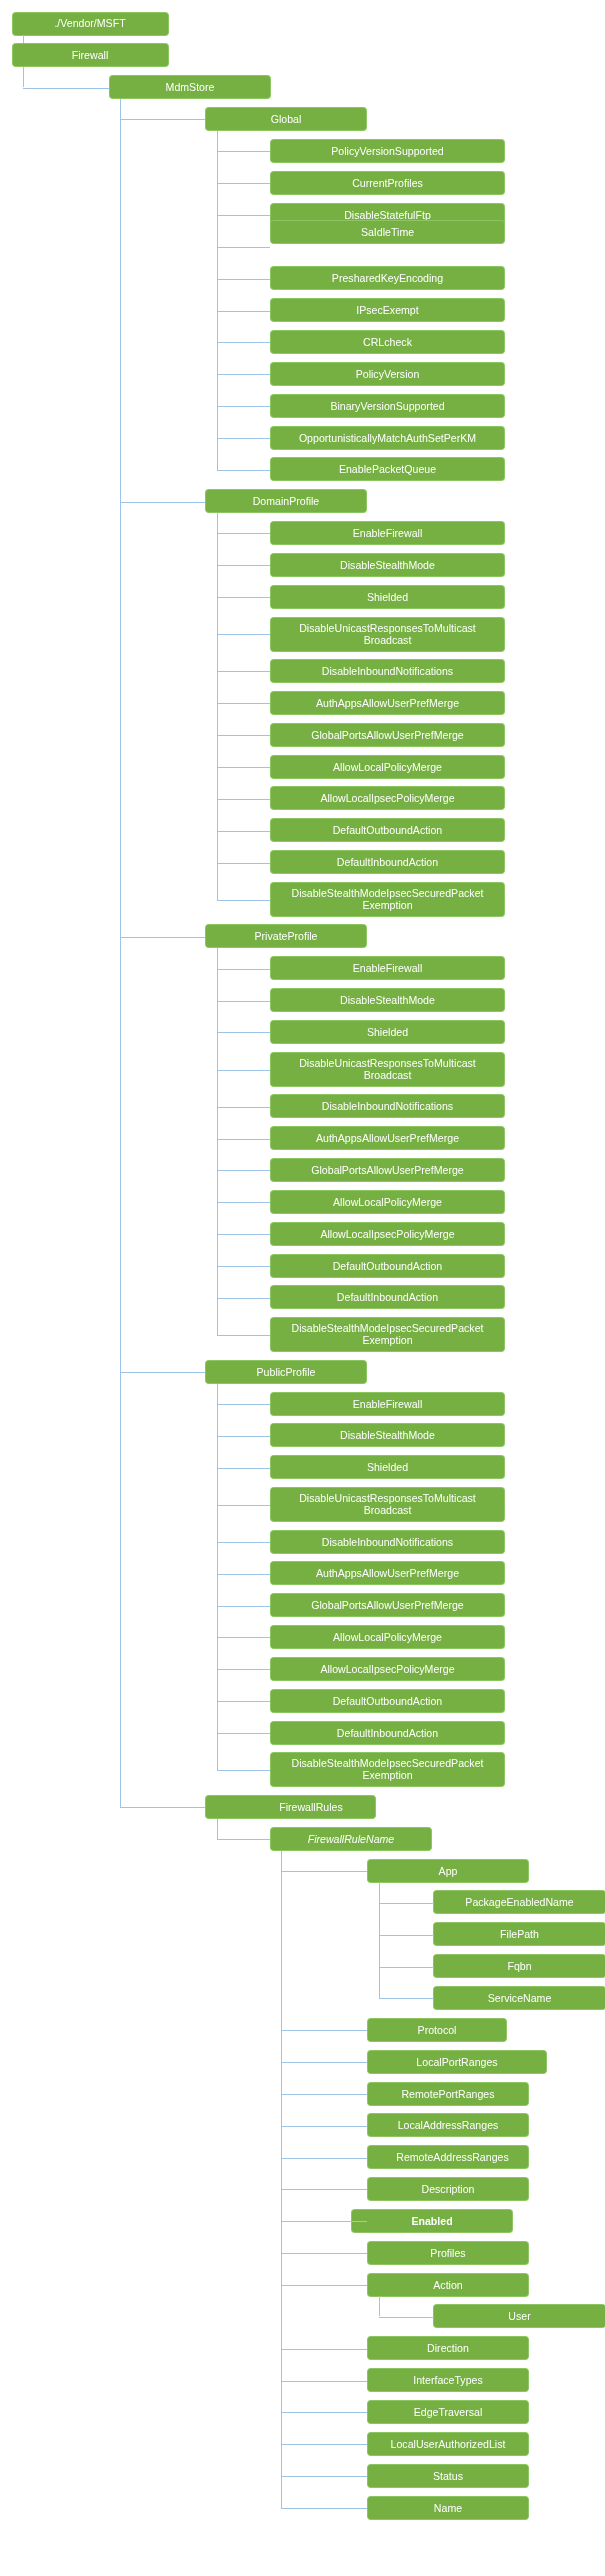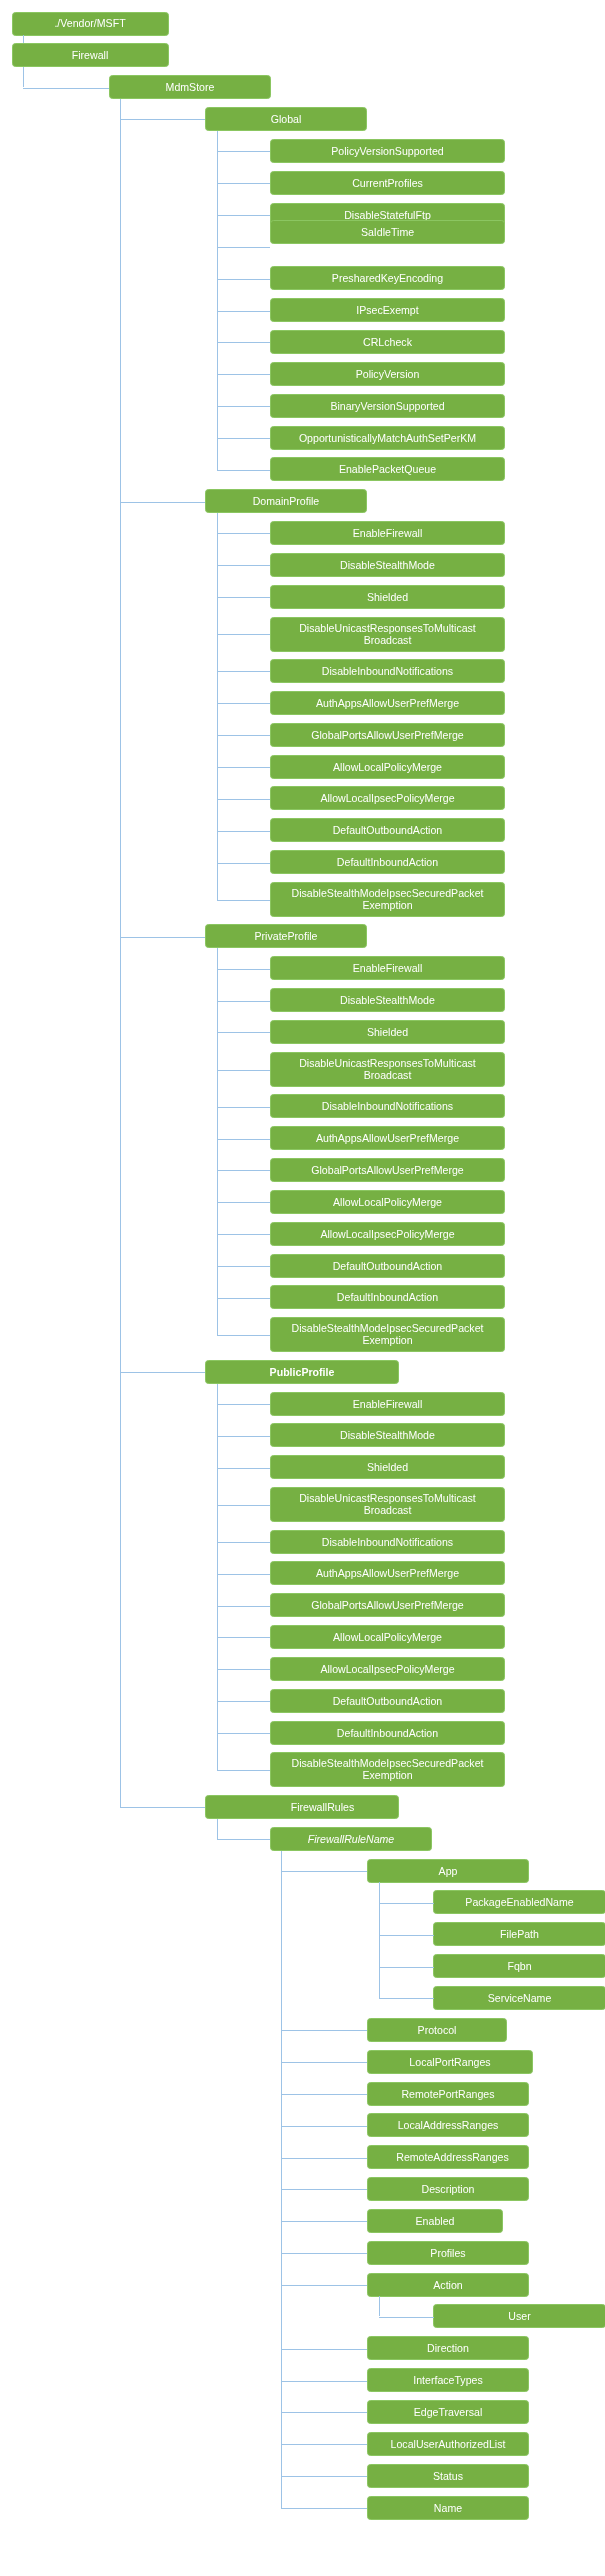--- a/index.html
+++ b/index.html
@@ -122,21 +122,21 @@
     <div class="node" style="left: 270px; top: 1222px; width: 235px;">Allow​Local​Ipsec​Policy​Merge</div>
     <div class="conn-h" style="left: 217px; top: 1234px; width: 53px;"></div>
     <div class="node" style="left: 270px; top: 1254px; width: 235px;">Default​Outbound​Action</div>
     <div class="conn-h" style="left: 217px; top: 1266px; width: 53px;"></div>
     <div class="node" style="left: 270px; top: 1285px; width: 235px;">Default​Inbound​Action</div>
     <div class="conn-h" style="left: 217px; top: 1298px; width: 53px;"></div>
     <div class="node" style="left: 270px; top: 1317px; width: 235px;">Disable​Stealth​Mode​Ipsec​Secured​Packet​Exemption</div>
     <div class="conn-h" style="left: 217px; top: 1335px; width: 53px;"></div>
     <div class="conn-v" style="left: 217px; top: 948px; height: 387px;"></div>
     <div class="conn-h" style="left: 120px; top: 937px; width: 85px;"></div>
-    <div class="node" style="left: 205px; top: 1360px; width: 194px; font-weight: bold;">Public​Profile</div>
+    <div class="node" style="left: 205px; top: 1360px; width: 162px;">Public​Profile</div>
     <div class="node" style="left: 270px; top: 1392px; width: 235px;">Enable​Firewall</div>
     <div class="conn-h" style="left: 217px; top: 1404px; width: 53px;"></div>
     <div class="node" style="left: 270px; top: 1423px; width: 235px;">Disable​Stealth​Mode</div>
     <div class="conn-h" style="left: 217px; top: 1436px; width: 53px;"></div>
     <div class="node" style="left: 270px; top: 1455px; width: 235px;">Shielded</div>
     <div class="conn-h" style="left: 217px; top: 1468px; width: 53px;"></div>
     <div class="node" style="left: 270px; top: 1487px; width: 235px;">Disable​Unicast​Responses​To​Multicast​Broadcast</div>
     <div class="conn-h" style="left: 217px; top: 1505px; width: 53px;"></div>
     <div class="node" style="left: 270px; top: 1530px; width: 235px;">Disable​Inbound​Notifications</div>
     <div class="conn-h" style="left: 217px; top: 1542px; width: 53px;"></div>
@@ -149,46 +149,46 @@
     <div class="node" style="left: 270px; top: 1657px; width: 235px;">Allow​Local​Ipsec​Policy​Merge</div>
     <div class="conn-h" style="left: 217px; top: 1669px; width: 53px;"></div>
     <div class="node" style="left: 270px; top: 1689px; width: 235px;">Default​Outbound​Action</div>
     <div class="conn-h" style="left: 217px; top: 1701px; width: 53px;"></div>
     <div class="node" style="left: 270px; top: 1721px; width: 235px;">Default​Inbound​Action</div>
     <div class="conn-h" style="left: 217px; top: 1733px; width: 53px;"></div>
     <div class="node" style="left: 270px; top: 1752px; width: 235px;">Disable​Stealth​Mode​Ipsec​Secured​Packet​Exemption</div>
     <div class="conn-h" style="left: 217px; top: 1770px; width: 53px;"></div>
     <div class="conn-v" style="left: 217px; top: 1384px; height: 387px;"></div>
     <div class="conn-h" style="left: 120px; top: 1372px; width: 85px;"></div>
-    <div class="node" style="left: 205px; top: 1795px; width: 194px; padding-left: 48px;">Firewall​Rules</div>
+    <div class="node" style="left: 205px; top: 1795px; width: 171px; padding-left: 48px;">Firewall​Rules</div>
     <div class="node dynamic" style="left: 270px; top: 1827px; width: 162px;">Firewall​Rule​Name</div>
     <div class="node" style="left: 367px; top: 1859px; width: 162px;">App</div>
     <div class="node" style="left: 433px; top: 1890px; width: 173px;">Package​Enabled​Name</div>
     <div class="conn-h" style="left: 379px; top: 1903px; width: 55px;"></div>
     <div class="node" style="left: 433px; top: 1922px; width: 173px;">File​Path</div>
     <div class="conn-h" style="left: 379px; top: 1935px; width: 55px;"></div>
     <div class="node" style="left: 433px; top: 1954px; width: 173px;">Fqbn</div>
     <div class="conn-h" style="left: 379px; top: 1967px; width: 55px;"></div>
     <div class="node" style="left: 433px; top: 1986px; width: 173px;">Service​Name</div>
     <div class="conn-h" style="left: 379px; top: 1998px; width: 55px;"></div>
     <div class="conn-v" style="left: 379px; top: 1882px; height: 116px;"></div>
     <div class="conn-h" style="left: 281px; top: 1871px; width: 86px;"></div>
     <div class="node" style="left: 367px; top: 2018px; width: 140px;">Protocol</div>
     <div class="conn-h" style="left: 281px; top: 2030px; width: 86px;"></div>
-    <div class="node" style="left: 367px; top: 2050px; width: 166px;">Local​Port​Ranges</div>
+    <div class="node" style="left: 367px; top: 2050px; width: 180px;">Local​Port​Ranges</div>
     <div class="conn-h" style="left: 281px; top: 2062px; width: 86px;"></div>
     <div class="node" style="left: 367px; top: 2082px; width: 162px;">Remote​Port​Ranges</div>
     <div class="conn-h" style="left: 281px; top: 2094px; width: 86px;"></div>
     <div class="node" style="left: 367px; top: 2113px; width: 162px;">Local​Address​Ranges</div>
     <div class="conn-h" style="left: 281px; top: 2126px; width: 86px;"></div>
     <div class="node" style="left: 367px; top: 2145px; width: 162px; padding-left: 16px;">Remote​Address​Ranges</div>
     <div class="conn-h" style="left: 281px; top: 2158px; width: 86px;"></div>
     <div class="node" style="left: 367px; top: 2177px; width: 162px;">Description</div>
     <div class="conn-h" style="left: 281px; top: 2189px; width: 86px;"></div>
-    <div class="node" style="left: 367px; top: 2209px; width: 136px;">Enabled</div>
+    <div class="node" style="left: 351px; top: 2209px; width: 162px; font-weight: bold;">Enabled</div>
     <div class="conn-h" style="left: 281px; top: 2221px; width: 86px;"></div>
     <div class="node" style="left: 367px; top: 2241px; width: 162px;">Profiles</div>
     <div class="conn-h" style="left: 281px; top: 2253px; width: 86px;"></div>
     <div class="node" style="left: 367px; top: 2273px; width: 162px;">Action</div>
     <div class="node" style="left: 433px; top: 2304px; width: 173px;">User</div>
     <div class="conn-h" style="left: 379px; top: 2317px; width: 55px;"></div>
     <div class="conn-v" style="left: 379px; top: 2296px; height: 20.3px;"></div>
     <div class="conn-h" style="left: 281px; top: 2285px; width: 86px;"></div>
     <div class="node" style="left: 367px; top: 2336px; width: 162px;">Direction</div>
     <div class="conn-h" style="left: 281px; top: 2349px; width: 86px;"></div>

